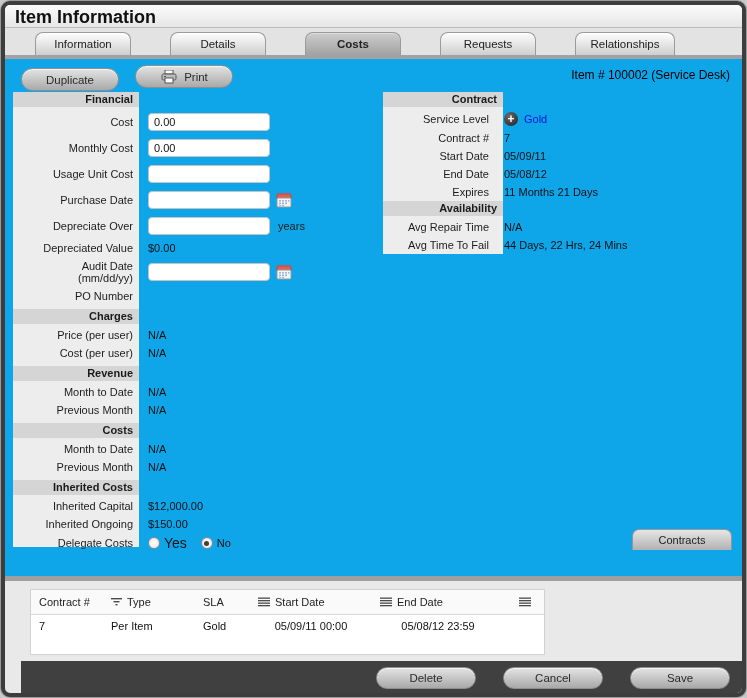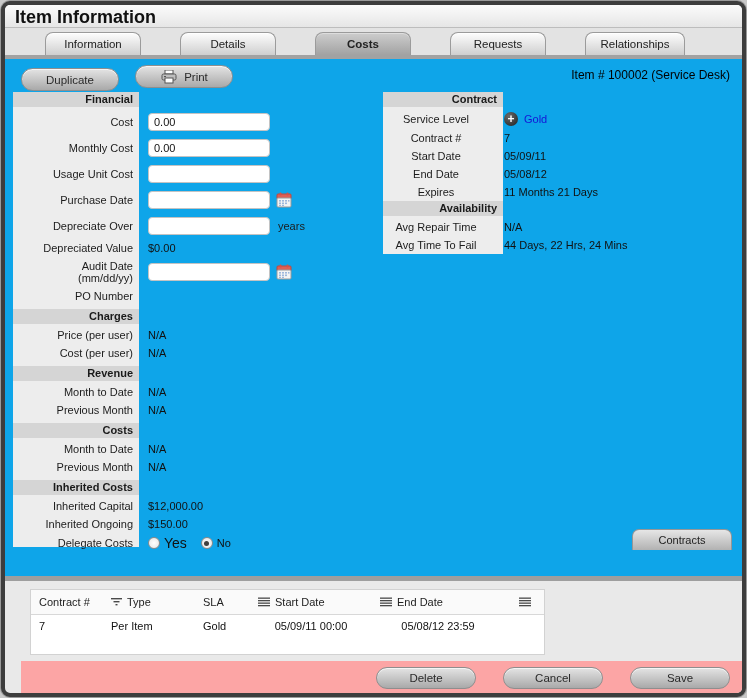--- a/index.html
+++ b/index.html
@@ -24,21 +24,21 @@
     padding-left: 10px;
     font-size: 18px; font-weight: bold; color: #111;
     background: linear-gradient(#fbfbfb, #e6e6e6);
     border-bottom: 1px solid #bdbdbd;
   }
   
   .tabstrip {
     height: 27px;
     background: #e3e3e3;
     display: flex; align-items: flex-end;
-    padding-left: 40px;
+    padding-left: 30px;
   }
   .tab {
     width: 96px; height: 23px; line-height: 22px;
     margin-right: 39px;
     text-align: center;
     font-size: 11.5px; color: #222;
     background: linear-gradient(#fdfdfd, #cfcfcf);
     border: 1px solid #9b9b9b; border-bottom: none;
     border-radius: 8px 8px 0 0;
     box-shadow: inset 0 1px 0 #fff;
@@ -94,21 +94,21 @@
   .frow.h26 { height: 26px; }
   .frow.h20 { height: 20px; }
   .frow.h18 { height: 18px; }
   .frow.h30 { height: 30px; }
   .lbl {
     flex: 0 0 auto;
     text-align: right; padding-right: 6px;
     font-size: 11px; color: #1c1c1c; line-height: 12px;
   }
   .col-left  .lbl { width: 126px; }
-  .col-right .lbl { width: 112px; text-align: center; }
+  .col-right .lbl { width: 112px; }
   .val { padding-left: 9px; font-size: 11px; color: #111; display: flex; align-items: center; }
   input.txt {
     width: 122px; height: 18px;
     border: 1px solid #c3c3c3; border-radius: 4px;
     font-family: "Liberation Sans", sans-serif;
     font-size: 11px; padding: 0 5px; color: #111;
     background: #fff;
     outline: none;
   }
   .suffix { margin-left: 8px; font-size: 11px; color: #1c1c1c; }
@@ -168,21 +168,21 @@
   .t-row .c4, .t-row .c5 { justify-content: center; padding-left: 0; }
   .t-pag { display: flex; justify-content: center; margin-top: -1px; }
   .pag-pill {
     font-size: 11px; color: #222;
     background: linear-gradient(#dcdcdc, #bfbfbf);
     border: 1px solid #a5a5a5; border-radius: 6px;
     padding: 1px 10px; cursor: pointer;
   }
   
   .footer {
-    height: 33px; background: #fca5a5;
+    height: 33px; background: #404040;
     display: flex; align-items: center; justify-content: flex-end;
     padding-right: 12px; gap: 15px; margin-left: 16px;
   }
   .footer .pill-btn { min-width: 100px; height: 22px; }
   svg { display: block; }
 </style>
 </head>
 <body>
 
 <div class="window">

